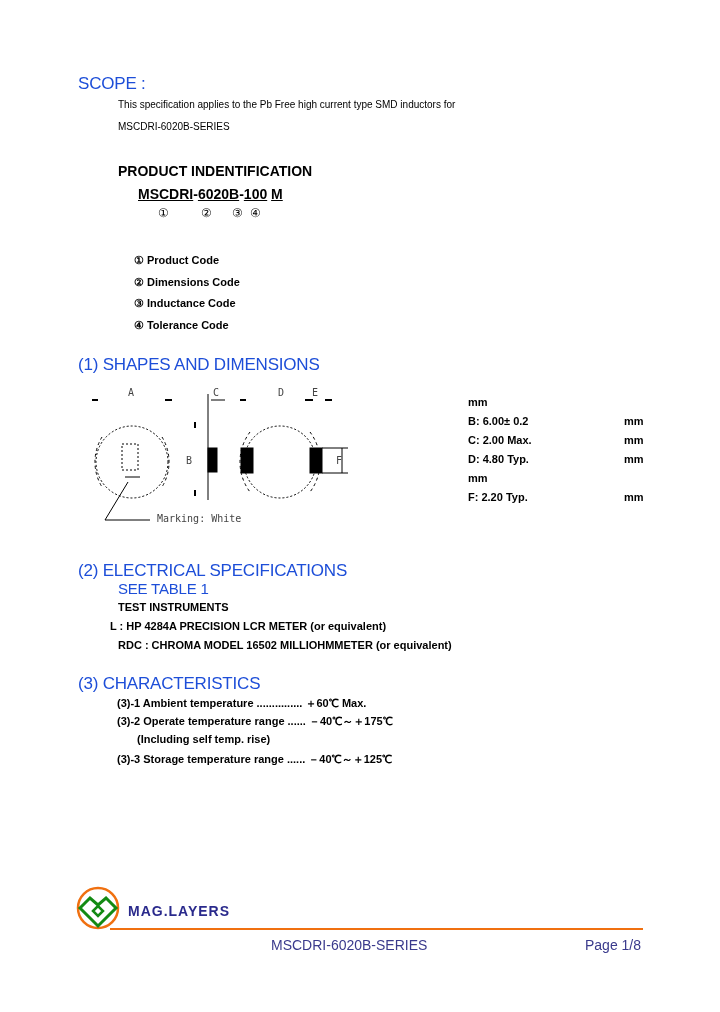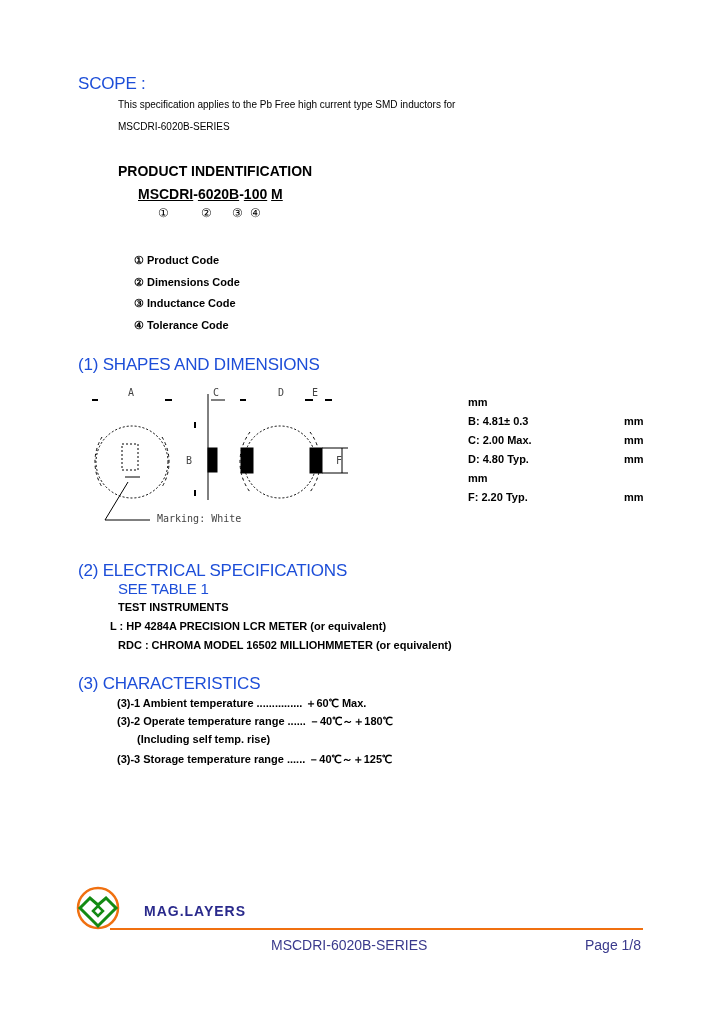--- a/index.html
+++ b/index.html
@@ -80,21 +80,21 @@
     <text x="256" y="82">F</text>
     <text x="77" y="140">Marking: White</text>
   </g>
 </svg>
 
 <div class="abs" style="left:468px; top:396px;">
   <div class="dim-row" style="height:19px">
       <span>mm</span>
     </div>
   <div class="dim-row" style="height:19px">
-      <span class="lbl">B:  4.81± 0.3</span>
+      <span class="lbl">B:  6.00± 0.2</span>
       <span>mm</span>
     </div>
   <div class="dim-row" style="height:19px">
       <span class="lbl">C:  2.00 Max.</span>
       <span>mm</span>
     </div>
   <div class="dim-row" style="height:19px">
       <span class="lbl">D:  4.80 Typ.</span>
       <span>mm</span>
     </div>
@@ -108,25 +108,25 @@
 </div>
 
 <div class="abs h-green" style="left:78px; top:561px;">(2) ELECTRICAL SPECIFICATIONS</div>
 <div class="abs h-green" style="left:118px; top:580px; font-size:15px;">SEE TABLE 1</div>
 <div class="abs smb" style="left:118px; top:601px;">TEST INSTRUMENTS</div>
 <div class="abs smb" style="left:110px; top:620px;">L  : HP 4284A PRECISION LCR METER  (or equivalent)</div>
 <div class="abs smb" style="left:118px; top:639px;">RDC : CHROMA MODEL 16502 MILLIOHMMETER  (or equivalent)</div>
 
 <div class="abs h-green" style="left:78px; top:674px;">(3) CHARACTERISTICS</div>
 <div class="abs smb" style="left:117px; top:696px;">(3)-1 Ambient temperature ............... ＋60℃ Max.</div>
-<div class="abs smb" style="left:117px; top:714px;">(3)-2 Operate temperature range ...... －40℃～＋180℃</div>
+<div class="abs smb" style="left:117px; top:714px;">(3)-2 Operate temperature range ...... －40℃～＋175℃</div>
 <div class="abs smb" style="left:137px; top:733px;">(Including self temp. rise)</div>
 <div class="abs smb" style="left:117px; top:752px;">(3)-3 Storage temperature range ...... －40℃～＋125℃</div>
 
 <svg class="abs" style="left:76px; top:886px;" width="44" height="46">
   <circle cx="22" cy="22" r="20" fill="none" stroke="#f07010" stroke-width="2.5"></circle>
   <path d="M4 22 L14 12 L22 19 L30 12 L40 22 L22 40 Z" fill="none" stroke="#138a13" stroke-width="3" stroke-linejoin="miter"></path>
   <path d="M17 25 L22 20 L27 25 L22 30 Z" fill="none" stroke="#138a13" stroke-width="2.5"></path>
 </svg>
-<div class="abs brand" style="left:144px; top:903px;">MAG.LAYERS</div>
+<div class="abs brand" style="left:128px; top:903px;">MAG.LAYERS</div>
 <div class="footer-line"></div>
 <div class="abs footer-txt" style="left:271px; top:937px;">MSCDRI-6020B-SERIES</div>
 <div class="abs footer-txt" style="left:585px; top:937px;">Page 1/8</div>
 
 </body></html>

